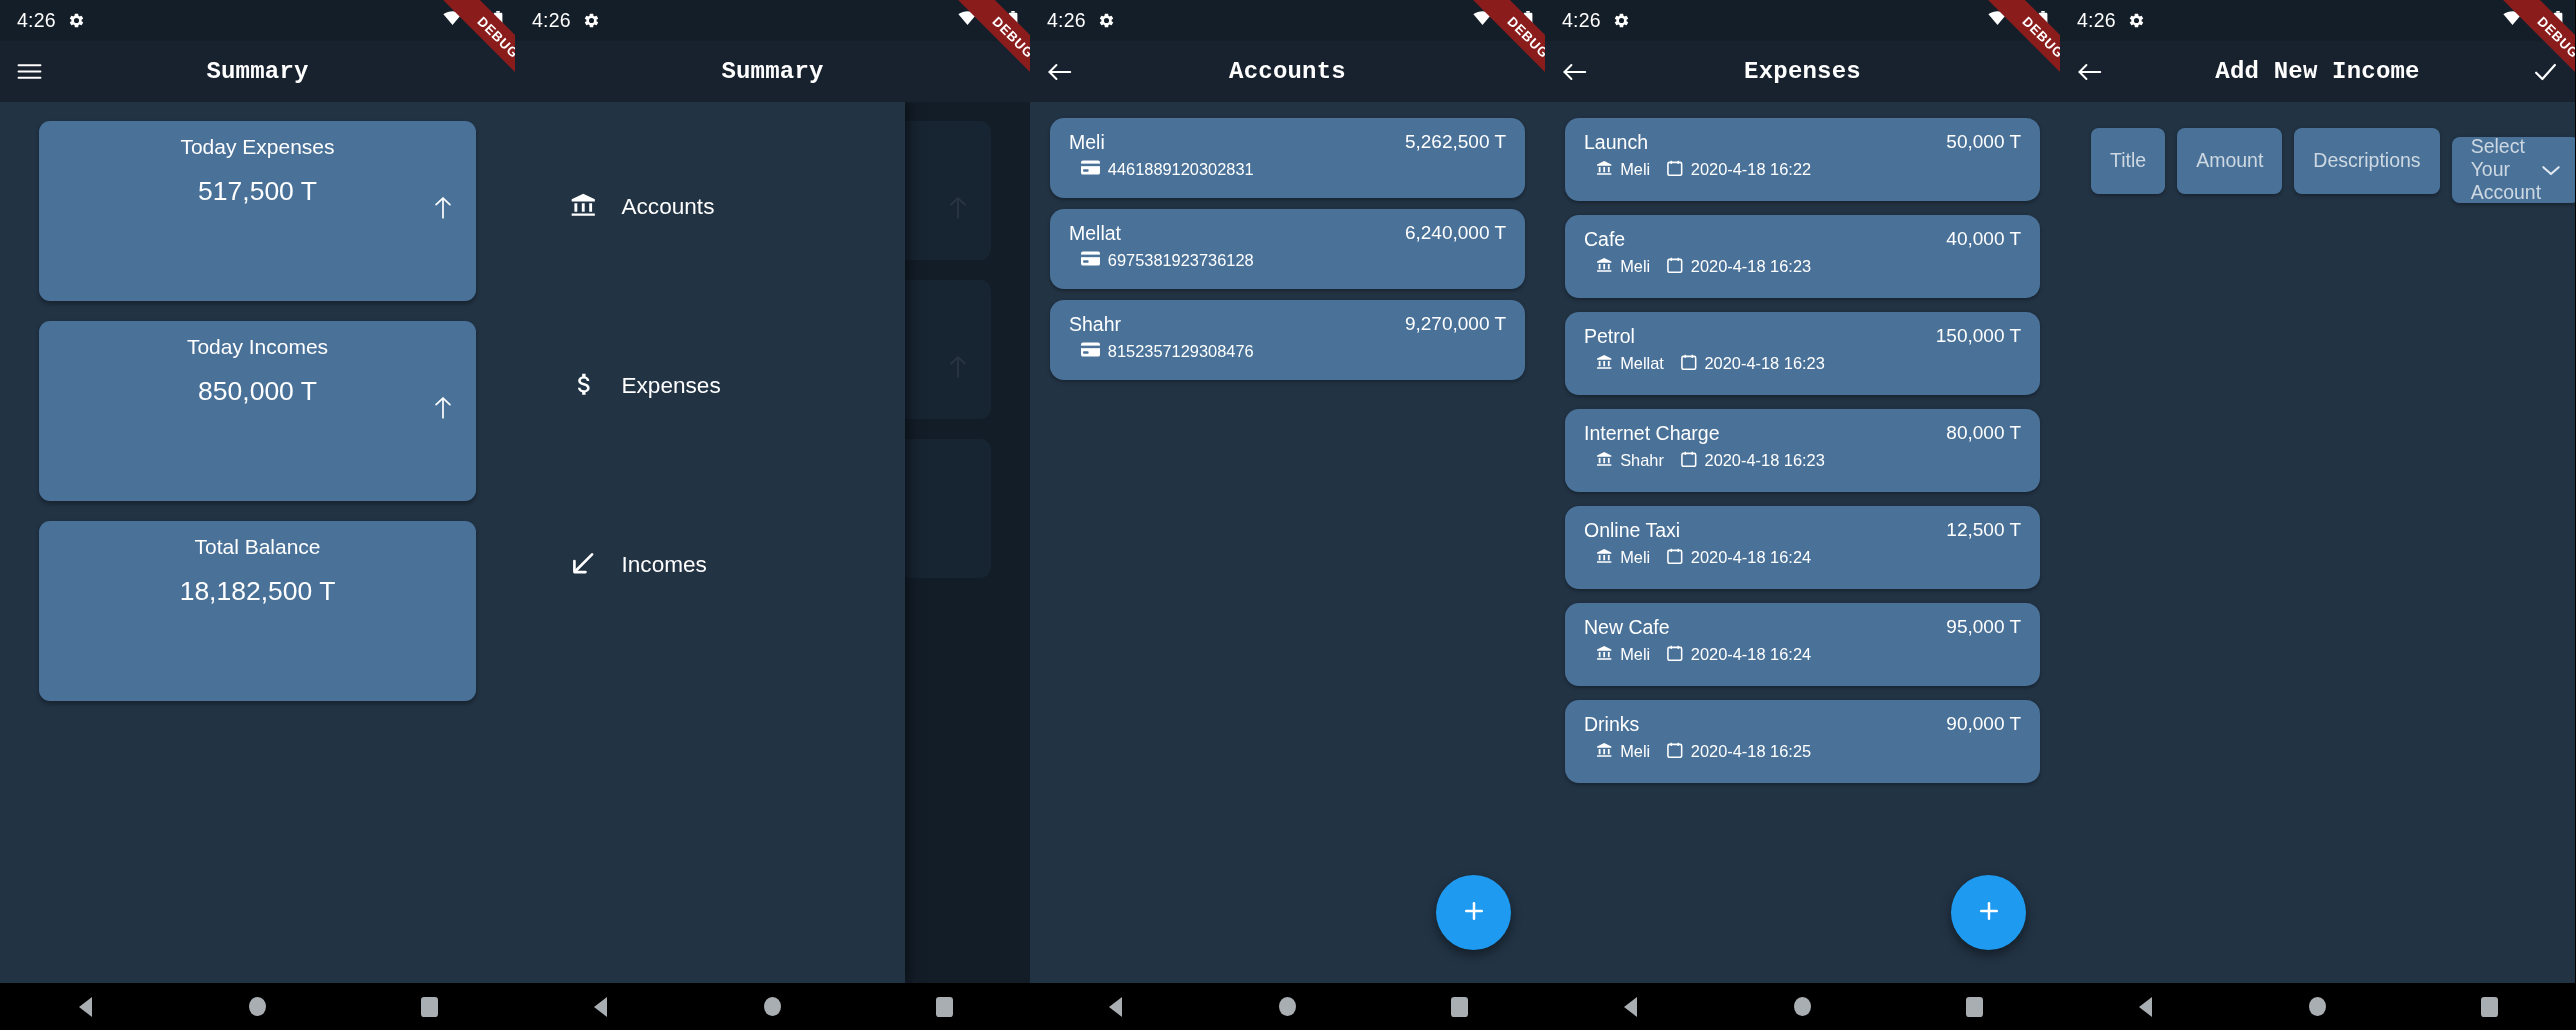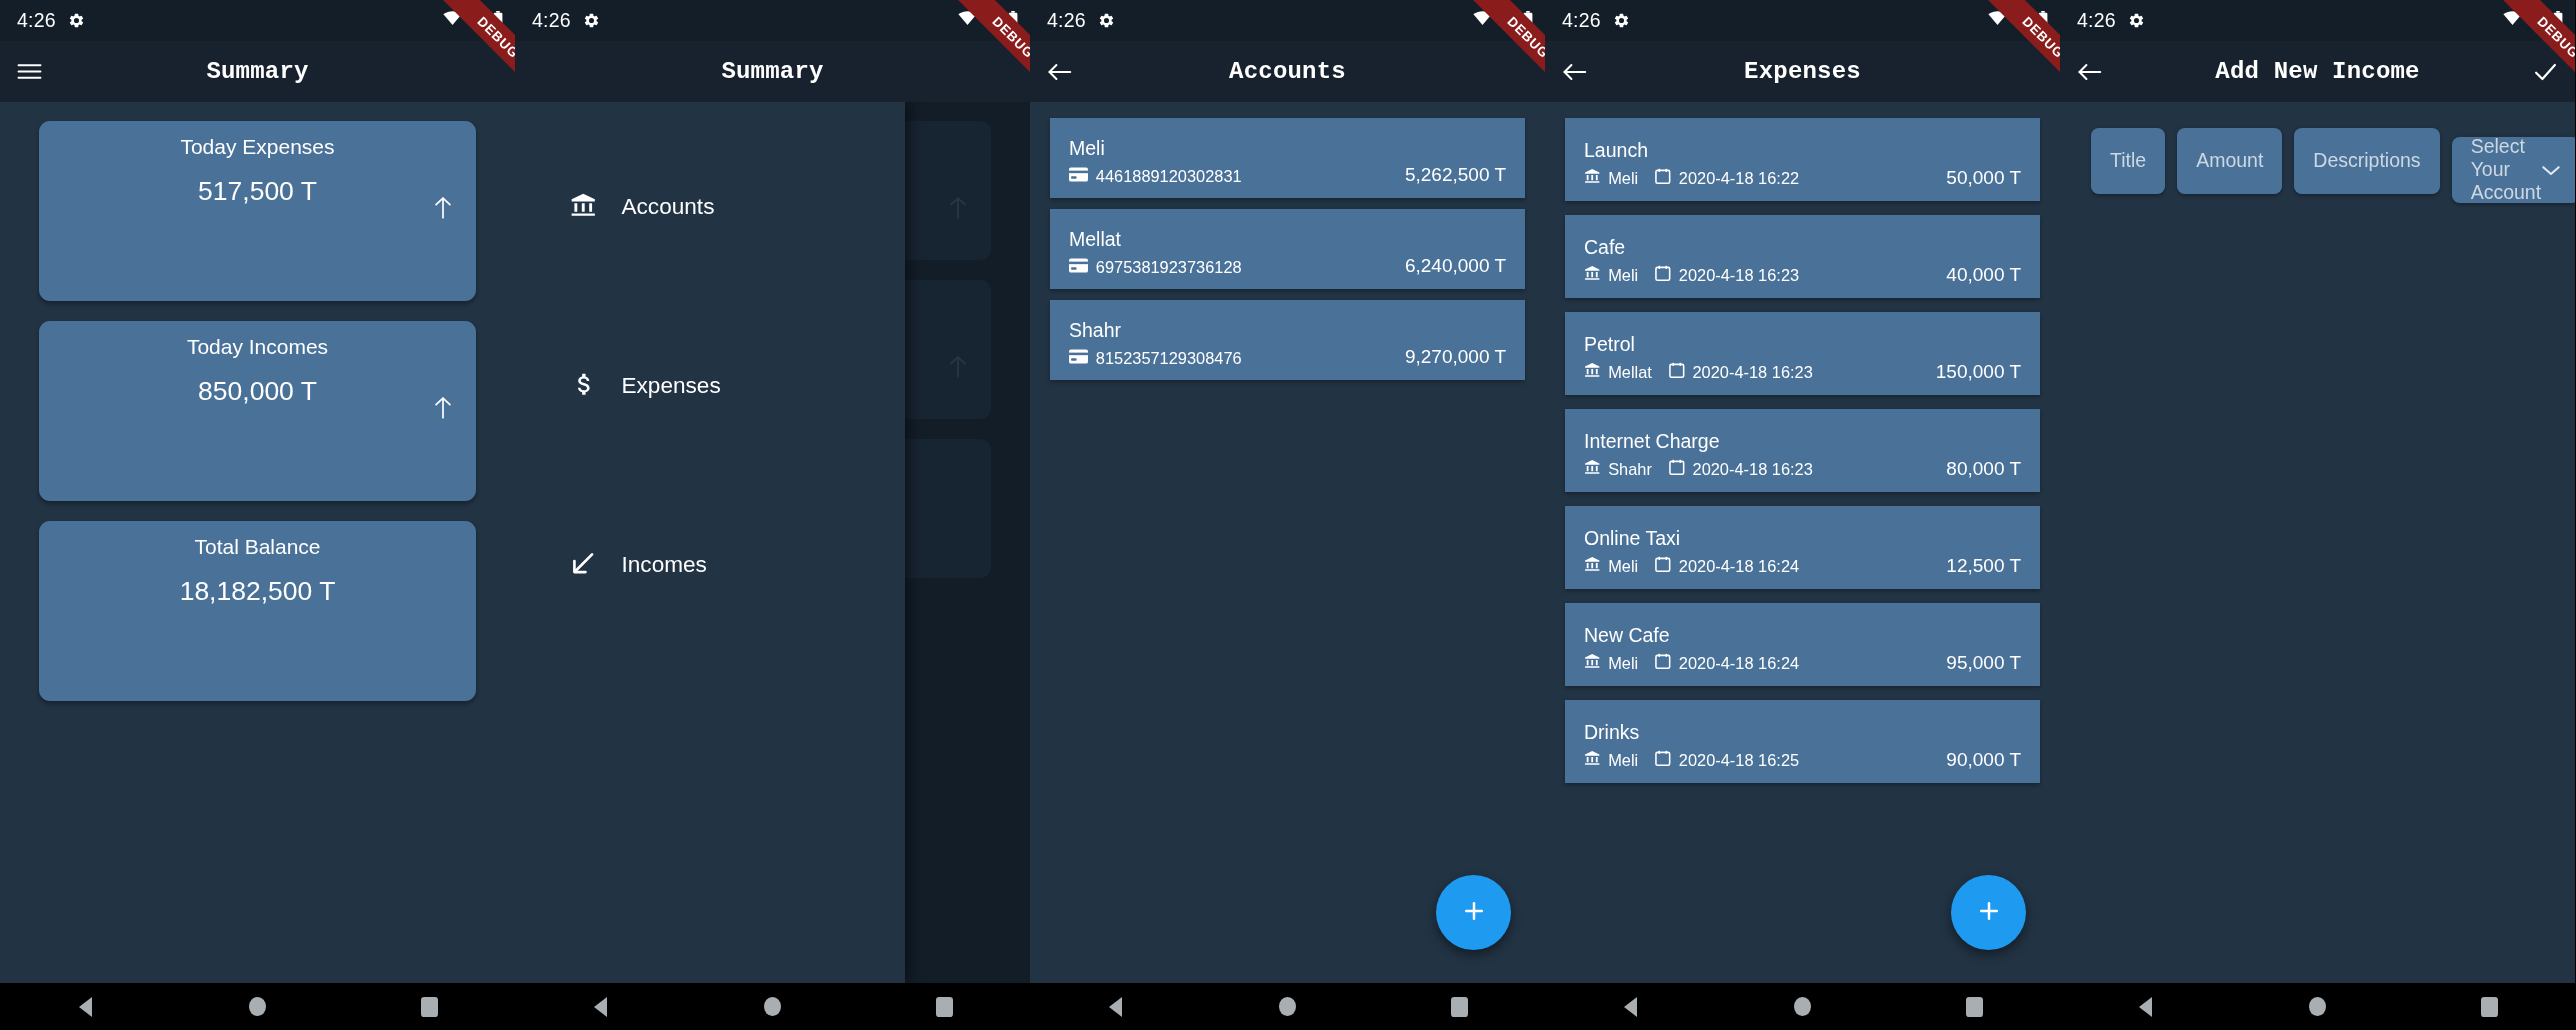--- a/index.html
+++ b/index.html
@@ -123,29 +123,29 @@
     border-radius: 11px; height: 139px;
     margin-bottom: 20px;
     position: relative;
   }
   .ghost-card .sum-arrow { opacity: .45; }
 
   
   .list-wrap { padding: 17px 20px 0 20px; display: flex; flex-direction: column; }
   .list-card {
     background: #4a7299;
-    border-radius: 0;
-    display: flex; align-items: flex-end;
+    border-radius: 14px;
+    display: flex; align-items: flex-start;
     padding: 12.5px 19px;
     box-shadow: 0 1.6px 3.9px rgba(0,0,0,.3);
     cursor: pointer;
   }
   .lc-left { flex: 1; min-width: 0; }
   .lc-title { color: #ffffff; font-size: 19.5px; font-weight: 400; margin-bottom: 6.2px; }
-  .lc-meta { display: flex; align-items: center; color: #ffffff; font-size: 16.4px; gap: 7.8px; }
+  .lc-meta { display: flex; align-items: center; color: #ffffff; font-size: 16.4px; gap: 7.8px; margin-left: 12px; }
   .lc-meta .seg { display: flex; align-items: center; gap: 7.8px; }
   .lc-amount { color: #ffffff; font-size: 19px; white-space: nowrap; margin-left: 12.5px; }
 
   .accounts-list .list-card { height: 80px; margin-bottom: 11px; }
   .expenses-list .list-card { height: 83px; margin-bottom: 14px; }
 
   
   .form-wrap { padding: 26.5px 31px 0 31px; display: flex; gap: 12px; }
   .field {
     background: #4a7299;

